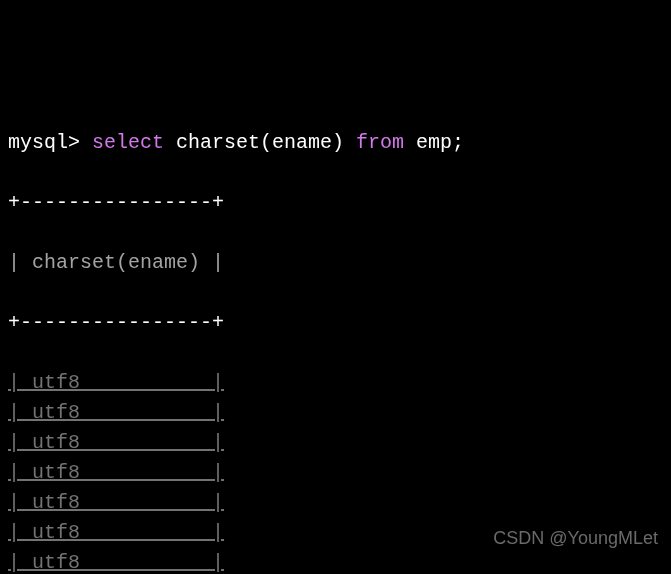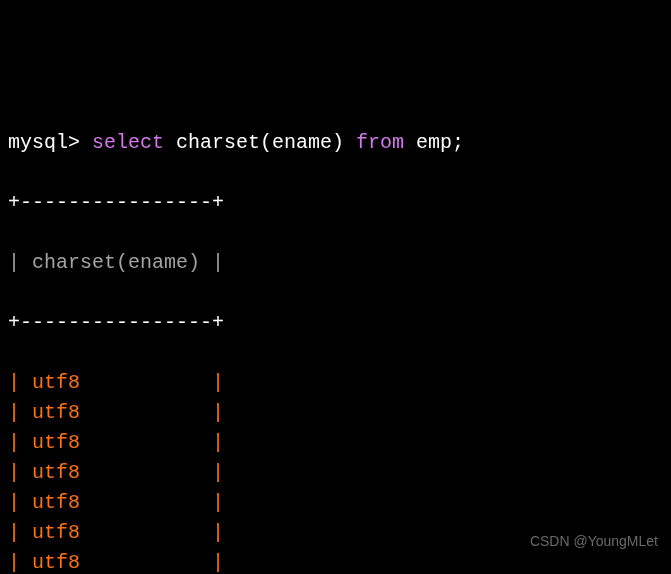--- a/index.html
+++ b/index.html
@@ -32,28 +32,29 @@
     .plain {
       color: #ffffff;
     }
     .border-line {
       color: #ffffff;
     }
     .header-row {
       color: #a3a3a3;
     }
     .data-row {
-      color: #f97316;
+      color: #737373;
+      text-decoration: underline;
     }
     .watermark {
       position: absolute;
       bottom: 22px;
       right: 13px;
       color: #6a6a6a;
-      font-size: 14px;
+      font-size: 18px;
       font-family: Arial, sans-serif;
       white-space: nowrap;
     }
   </style>
 </head>
 <body>
 
 
 
 <div class="prompt-line"><span class="prompt">mysql&gt;</span> <span class="keyword">select</span><span class="plain"> charset(ename) </span><span class="keyword">from</span><span class="plain"> emp;</span></div>

